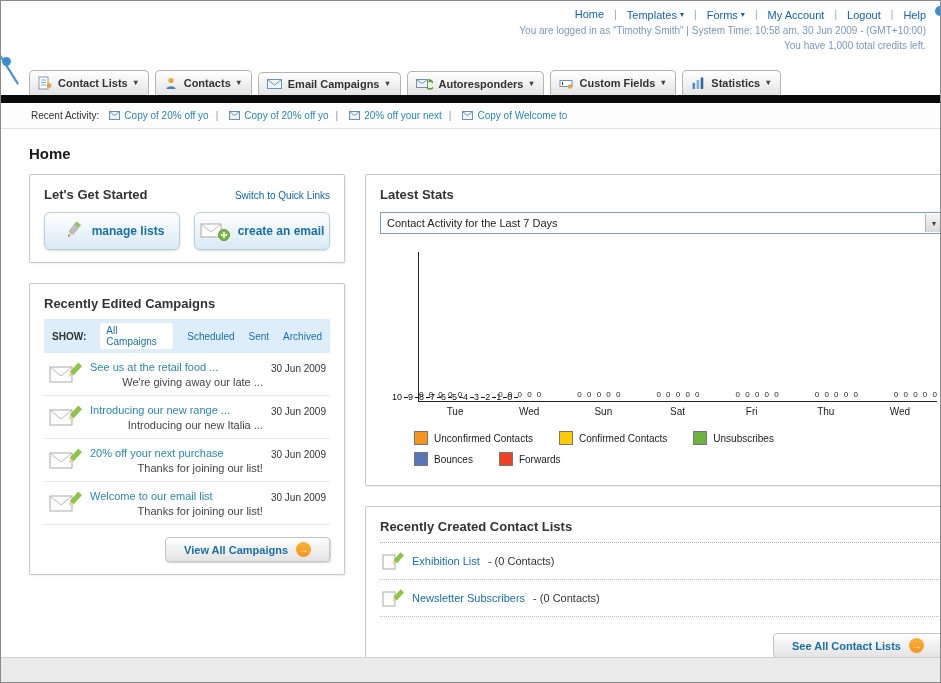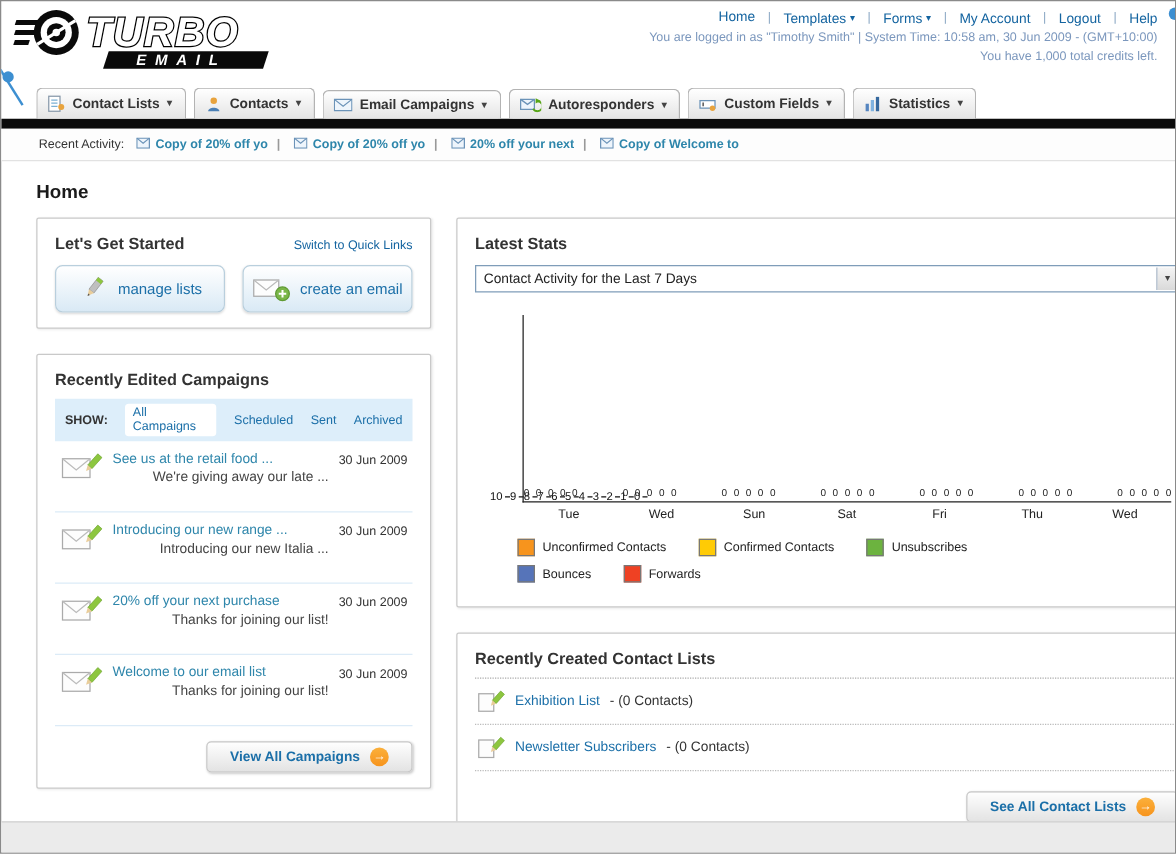--- a/index.html
+++ b/index.html
@@ -26,48 +26,48 @@
   .tab{display:inline-flex;align-items:center;gap:6px;padding:5px 10px 5px 8px;background:linear-gradient(#ffffff,#e4e4e4);
        border:1px solid #b3b3b3;border-bottom:none;border-radius:5px 5px 0 0;margin-right:6px;
        font-size:11px;font-weight:bold;color:#333;cursor:pointer;}
   .tab .caret{color:#444;}
   .black-bar{height:8px;background:#0b0b0b;}
 
   
   .activity-bar{display:flex;align-items:center;height:25px;padding-left:30px;border-bottom:1px solid #e2e2e2;
                 font-size:10px;color:#333;background:#fdfdfd;}
   .activity-label{margin-right:10px;}
-  .activity-item{display:inline-flex;align-items:flex-start;gap:4px;font-weight:bold;}
+  .activity-item{display:inline-flex;align-items:center;gap:4px;}
   .activity-item + .activity-item::before{content:"|";color:#999;margin:0 7px;}
   .activity-item a{color:#2e86ab;}
 
   
   .content{padding:6px 30px 0 28px;}
   .page-title{font-size:15px;font-weight:bold;color:#1a1a1a;margin:10px 0 12px;}
   .columns{display:flex;gap:20px;align-items:flex-start;}
   .left-col{width:316px;flex:none;}
   .right-col{flex:1;}
   .panel{border:1px solid #c9c9c9;background:#fff;margin-bottom:20px;padding:12px 14px;border-radius:2px;
          box-shadow:1px 1px 2px rgba(0,0,0,0.08);}
   .panel-title{font-size:13px;font-weight:bold;color:#333;}
 
   
   .gs-head{display:flex;justify-content:space-between;align-items:baseline;}
   .gs-link{font-size:10px;color:#1464a0;}
   .gs-buttons{display:flex;gap:14px;margin-top:10px;}
   .big-btn{flex:1;height:36px;border:1px solid #b9cfdd;border-radius:6px;background:linear-gradient(#ffffff,#d9e9f5);
-           display:flex;align-items:center;justify-content:center;gap:8px;font-size:12px;font-weight:normal;color:#1b6fa8;
+           display:flex;align-items:center;justify-content:center;gap:8px;font-size:12px;font-weight:bold;color:#1b6fa8;
            box-shadow:0 1px 2px rgba(0,0,0,0.15);cursor:pointer;}
 
   
   .filter-bar{background:#ddeefa;padding:4px 8px;display:flex;align-items:center;gap:14px;font-size:10px;margin-top:8px;}
   .show-label{font-weight:bold;color:#333;}
   .filter-link{color:#1b6fa8;font-size:10px;}
   .filter-link.active{background:#fff;padding:2px 6px;border-radius:3px;}
-  .camp-row{display:flex;align-items:flex-start;gap:8px;padding:8px 4px 21px;border-bottom:1px solid #dcebf7;}
+  .camp-row{display:flex;align-items:flex-start;gap:8px;padding:8px 4px 7px;border-bottom:1px solid #dcebf7;}
   .camp-icon{flex:none;}
   .camp-texts{flex:1;}
   .camp-title{font-size:11px;color:#2e86ab;display:block;}
   .camp-sub{font-size:11px;color:#444;margin-top:3px;text-align:right;}
   .camp-date{font-size:10px;color:#333;white-space:nowrap;padding-top:2px;}
   .btn-row{text-align:right;margin-top:12px;}
   .pill-btn{display:inline-flex;align-items:center;gap:8px;padding:4px 18px;border:1px solid #c5c5c5;border-radius:4px;
             background:linear-gradient(#fefefe,#e3e3e3);font-size:11px;font-weight:bold;color:#1b6fa8;
             box-shadow:1px 1px 2px rgba(0,0,0,0.2);cursor:pointer;}
   .arrow-circle{width:15px;height:15px;border-radius:50%;background:linear-gradient(#fbb03b,#f7941d);color:#fff;
@@ -100,37 +100,20 @@
   .cl-btn-row{text-align:right;margin-top:16px;}
 
   .footer{position:absolute;left:0;right:0;bottom:0;height:24px;background:#ebebeb;border-top:1px solid #d0d0d0;}
 </style>
 </head>
 <body>
 
 <div class="page">
 
   <div class="header">
-    <div class="logo">
-      <svg width="250" height="56" viewBox="0 0 250 56">
-        <rect x="8" y="12" width="20" height="4" fill="#0a0a0a" transform="skewX(-18)"></rect>
-        <rect x="10" y="20" width="16" height="4" fill="#0a0a0a" transform="skewX(-18)"></rect>
-        <rect x="12" y="28" width="12" height="4" fill="#0a0a0a" transform="skewX(-18)"></rect>
-        <circle cx="36" cy="22" r="18" fill="#0a0a0a"></circle>
-        <circle cx="36" cy="22" r="12.5" fill="#ffffff"></circle>
-        <circle cx="36" cy="22" r="7.5" fill="#0a0a0a"></circle>
-        <circle cx="36" cy="22" r="3" fill="#ffffff"></circle>
-        <path d="M18 22 L54 22" stroke="#ffffff" stroke-width="2.5" transform="rotate(-32 36 22)"></path>
-        <text x="60" y="33" font-size="33" font-weight="bold" font-style="italic" fill="#ffffff" stroke="#000000" stroke-width="2" paint-order="stroke" letter-spacing="1">TURBO</text>
-        <g transform="skewX(-18)">
-          <rect x="90" y="37" width="128" height="14" fill="#0a0a0a"></rect>
-        </g>
-        <text x="100" y="48" font-size="12" font-weight="bold" font-style="italic" fill="#ffffff" letter-spacing="7">EMAIL</text>
-      </svg>
-    </div>
 
     <div class="header-right">
       <div class="top-links">
         <span class="link-group">
             <a>Home</a>
           </span>
         <span class="link-group">
             <a>Templates</a>
             <span class="caret">▾</span>
           </span>

